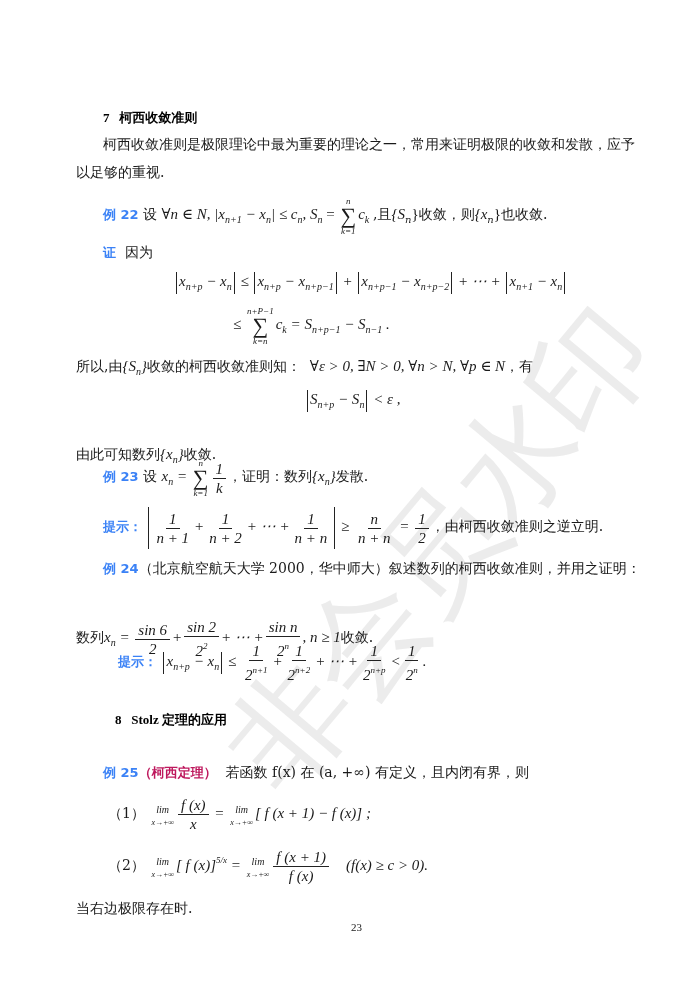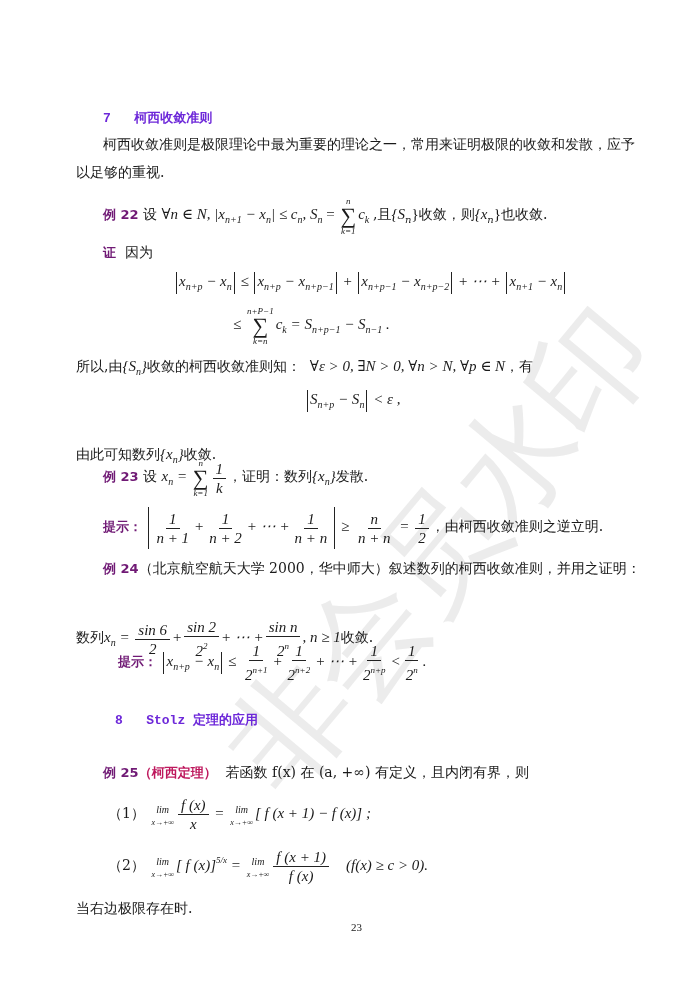--- a/index.html
+++ b/index.html
@@ -9,26 +9,26 @@
     color: #1a1a1a;
   }
   .page { position: absolute; left: 0; top: 0; width: 694px; height: 982px; }
   .abs { position: absolute; white-space: nowrap; }
   .txt { font-size: 14px; line-height: 20px; }
   .math { font-family: "Liberation Serif", "DejaVu Serif", serif; font-size: 15px; }
   .it { font-style: italic; }
   .sub { font-size: 10px; vertical-align: -4px; font-style: italic; }
   .sup { font-size: 9px; vertical-align: 7px; }
   .heading {
-    font-family: Liberation Mono, monospace;
-    font-weight: bold; font-size: 13px; color: #6d28d9;
+    font-family: Liberation Serif, serif;
+    font-weight: bold; font-size: 13px; color: #000000;
   }
   .label {
     font-family: "DejaVu Sans", "Liberation Sans", sans-serif;
-    font-weight: bold; font-size: 13px; color: #701a75;
+    font-weight: bold; font-size: 13px; color: #3b82f6;
   }
   .label-black {
     font-family: "DejaVu Sans", "Liberation Sans", sans-serif;
     font-weight: bold; font-size: 13px; color: #be185d;
   }
   .frac { display: inline-flex; flex-direction: column; align-items: center; vertical-align: middle; margin: 0 2px; }
   .frac .num { border-bottom: 1px solid #222; padding: 0 3px; line-height: 18px; font-size: 15px; }
   .frac .den { padding: 0 3px; line-height: 18px; font-size: 15px; }
   .sum { display: inline-flex; flex-direction: column; align-items: center; vertical-align: middle; margin: 0 2px; }
   .sum .top, .sum .bot { font-size: 9px; line-height: 10px; font-style: italic; }

